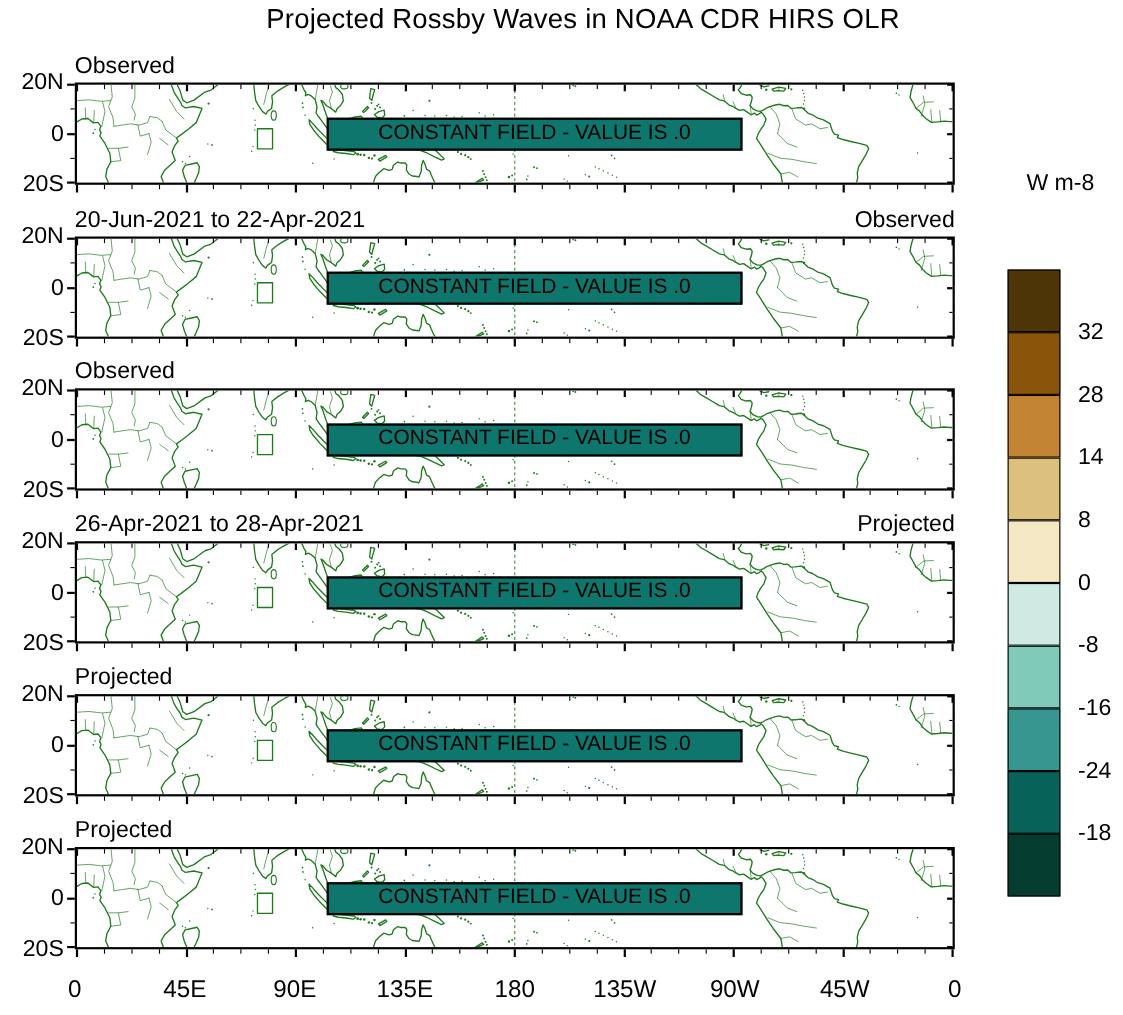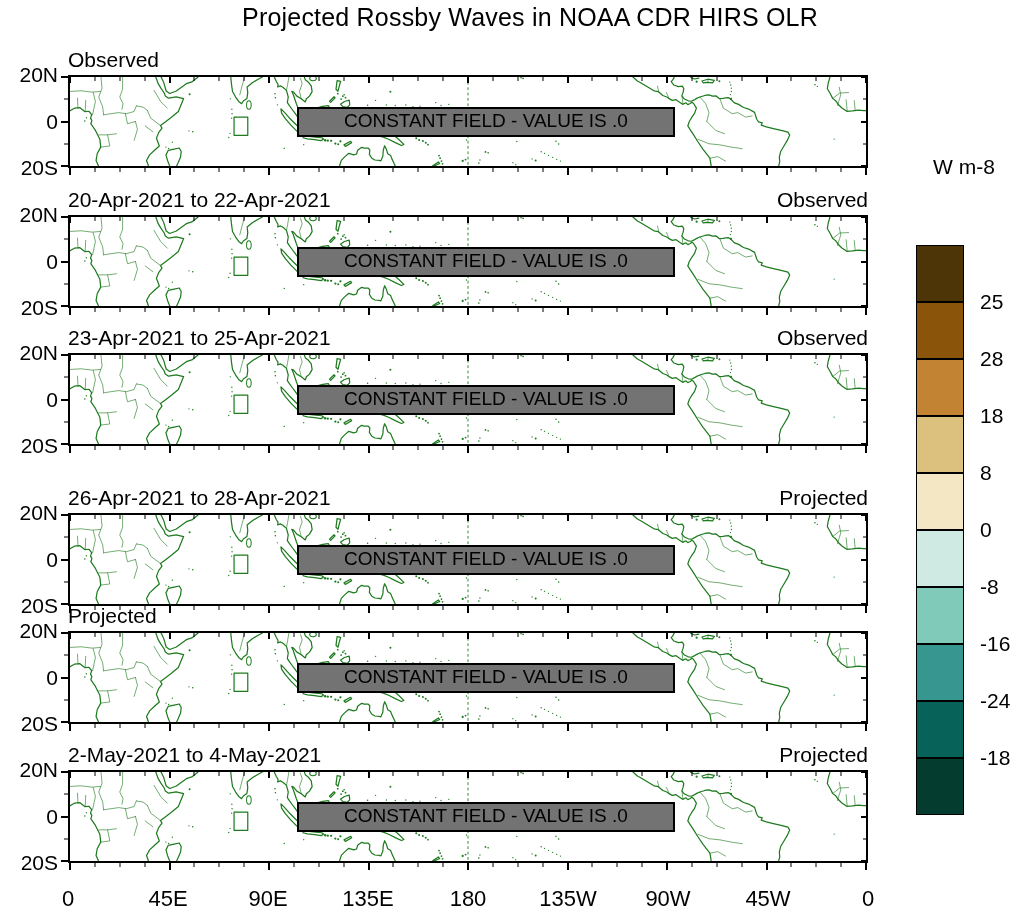--- a/index.html
+++ b/index.html
@@ -7,21 +7,21 @@
          font-family:"Liberation Sans","DejaVu Sans",sans-serif;color:#000;}
   .fig-title{position:absolute;top:3px;left:50px;width:960px;text-align:center;
              font-size:25px;letter-spacing:0.2px;}
   .panel{position:absolute;left:0;width:1021px;height:122px;}
   .phead{position:absolute;left:68px;top:0;width:800px;height:27px;line-height:27px;
          display:flex;justify-content:space-between;font-size:21px;}
   .pmap{position:absolute;left:68px;top:29px;width:796px;height:89px;
         border:2px solid #000;background:#fff;}
   .pmap svg{display:block;width:100%;height:100%;}
   .cfbox{position:absolute;left:28.5%;top:50%;transform:translateY(-50%);width:47%;height:26px;
-         line-height:24px;border:2px solid #000;background:#737373;text-align:center;
+         line-height:24px;border:2px solid #000;background:#0f766e;text-align:center;
          font-size:19px;white-space:nowrap;z-index:3;}
   .ylab{position:absolute;left:0;width:58px;text-align:right;font-size:21px;line-height:20px;}
   .ylab.t{top:29px;transform:translateY(-50%);}
   .ylab.m{top:75.5px;transform:translateY(-50%);}
   .ylab.b{top:122px;transform:translateY(-50%);}
   .tick{position:absolute;background:#000;}
   .xlabels{position:absolute;top:886px;left:68px;width:800px;height:26px;}
   .xlab{position:absolute;top:0;transform:translateX(-50%);font-size:22px;white-space:nowrap;}
   .cbar{position:absolute;left:916px;top:245px;width:48px;height:570px;}
   .cbar-title{position:absolute;left:918px;top:155px;width:92px;text-align:center;font-size:21px;}
@@ -295,21 +295,21 @@
         <div class="tick" style="top: 50%; right: 0px; width: 5px; height: 2px; transform: translateY(-50%);"></div>
         <div class="tick" style="top: 75%; left: -6px; width: 4px; height: 1px; transform: translateY(-50%);"></div>
         <div class="tick" style="top: 75%; right: 0px; width: 3px; height: 1px; transform: translateY(-50%);"></div>
         <div class="tick" style="top: 100%; left: -9px; width: 7px; height: 2px; transform: translateY(-50%);"></div>
         <div class="tick" style="top: 100%; right: 0px; width: 5px; height: 2px; transform: translateY(-50%);"></div>
       </div>
   </div>
 
   <div class="panel" style="top:186px">
     <div class="phead">
-      <span>20-Apr-2021 to 22-Apr-2021</span>
+      <span>20-Jun-2021 to 22-Apr-2021</span>
       <span>Observed</span>
     </div>
     <div class="ylab t">20N</div>
     <div class="ylab m">0</div>
     <div class="ylab b">20S</div>
     <div class="pmap">
       <svg viewBox="0 0 360 40" preserveAspectRatio="none">
           <use href="#wmap"></use>
         </svg>
       <div class="cfbox"><span>CONSTANT FIELD - VALUE IS .0</span></div>
@@ -387,21 +387,20 @@
         <div class="tick" style="top: 50%; right: 0px; width: 5px; height: 2px; transform: translateY(-50%);"></div>
         <div class="tick" style="top: 75%; left: -6px; width: 4px; height: 1px; transform: translateY(-50%);"></div>
         <div class="tick" style="top: 75%; right: 0px; width: 3px; height: 1px; transform: translateY(-50%);"></div>
         <div class="tick" style="top: 100%; left: -9px; width: 7px; height: 2px; transform: translateY(-50%);"></div>
         <div class="tick" style="top: 100%; right: 0px; width: 5px; height: 2px; transform: translateY(-50%);"></div>
       </div>
   </div>
 
   <div class="panel" style="top:324px">
     <div class="phead">
-      <span>23-Apr-2021 to 25-Apr-2021</span>
       <span>Observed</span>
     </div>
     <div class="ylab t">20N</div>
     <div class="ylab m">0</div>
     <div class="ylab b">20S</div>
     <div class="pmap">
       <svg viewBox="0 0 360 40" preserveAspectRatio="none">
           <use href="#wmap"></use>
         </svg>
       <div class="cfbox"><span>CONSTANT FIELD - VALUE IS .0</span></div>
@@ -477,21 +476,21 @@
         <div class="tick" style="top: 25%; right: 0px; width: 3px; height: 1px; transform: translateY(-50%);"></div>
         <div class="tick" style="top: 50%; left: -9px; width: 7px; height: 2px; transform: translateY(-50%);"></div>
         <div class="tick" style="top: 50%; right: 0px; width: 5px; height: 2px; transform: translateY(-50%);"></div>
         <div class="tick" style="top: 75%; left: -6px; width: 4px; height: 1px; transform: translateY(-50%);"></div>
         <div class="tick" style="top: 75%; right: 0px; width: 3px; height: 1px; transform: translateY(-50%);"></div>
         <div class="tick" style="top: 100%; left: -9px; width: 7px; height: 2px; transform: translateY(-50%);"></div>
         <div class="tick" style="top: 100%; right: 0px; width: 5px; height: 2px; transform: translateY(-50%);"></div>
       </div>
   </div>
 
-  <div class="panel" style="top:484px">
+  <div class="panel" style="top:463px">
     <div class="phead">
       <span>26-Apr-2021 to 28-Apr-2021</span>
       <span>Projected</span>
     </div>
     <div class="ylab t">20N</div>
     <div class="ylab m">0</div>
     <div class="ylab b">20S</div>
     <div class="pmap">
       <svg viewBox="0 0 360 40" preserveAspectRatio="none">
           <use href="#wmap"></use>
@@ -662,21 +661,20 @@
         <div class="tick" style="top: 50%; right: 0px; width: 5px; height: 2px; transform: translateY(-50%);"></div>
         <div class="tick" style="top: 75%; left: -6px; width: 4px; height: 1px; transform: translateY(-50%);"></div>
         <div class="tick" style="top: 75%; right: 0px; width: 3px; height: 1px; transform: translateY(-50%);"></div>
         <div class="tick" style="top: 100%; left: -9px; width: 7px; height: 2px; transform: translateY(-50%);"></div>
         <div class="tick" style="top: 100%; right: 0px; width: 5px; height: 2px; transform: translateY(-50%);"></div>
       </div>
   </div>
 
   <div class="panel" style="top:741px">
     <div class="phead">
-      <span>2-May-2021 to 4-May-2021</span>
       <span>Projected</span>
     </div>
     <div class="ylab t">20N</div>
     <div class="ylab m">0</div>
     <div class="ylab b">20S</div>
     <div class="pmap">
       <svg viewBox="0 0 360 40" preserveAspectRatio="none">
           <use href="#wmap"></use>
         </svg>
       <div class="cfbox"><span>CONSTANT FIELD - VALUE IS .0</span></div>
@@ -776,23 +774,23 @@
       <div class="cseg" style="top: 0px; height: 55px; background: rgb(77, 53, 7);"></div>
       <div class="cseg" style="top: 57px; height: 55px; background: rgb(138, 85, 10);"></div>
       <div class="cseg" style="top: 114px; height: 55px; background: rgb(194, 132, 50);"></div>
       <div class="cseg" style="top: 171px; height: 55px; background: rgb(220, 193, 126);"></div>
       <div class="cseg" style="top: 228px; height: 55px; background: rgb(243, 231, 196);"></div>
       <div class="cseg" style="top: 285px; height: 55px; background: rgb(207, 233, 227);"></div>
       <div class="cseg" style="top: 342px; height: 55px; background: rgb(127, 202, 184);"></div>
       <div class="cseg" style="top: 399px; height: 55px; background: rgb(55, 150, 144);"></div>
       <div class="cseg" style="top: 456px; height: 55px; background: rgb(7, 98, 90);"></div>
       <div class="cseg" style="top: 513px; height: 55px; background: rgb(4, 61, 48);"></div>
-      <span class="clab" style="top: 57px;">25</span>
+      <span class="clab" style="top: 57px;">32</span>
       <span class="clab" style="top: 114px;">28</span>
-      <span class="clab" style="top: 171px;">18</span>
+      <span class="clab" style="top: 171px;">14</span>
       <span class="clab" style="top: 228px;">8</span>
       <span class="clab" style="top: 285px;">0</span>
       <span class="clab" style="top: 342px;">-8</span>
       <span class="clab" style="top: 399px;">-16</span>
       <span class="clab" style="top: 456px;">-24</span>
       <span class="clab" style="top: 513px;">-18</span>
     </div>
 
 </div>
 

